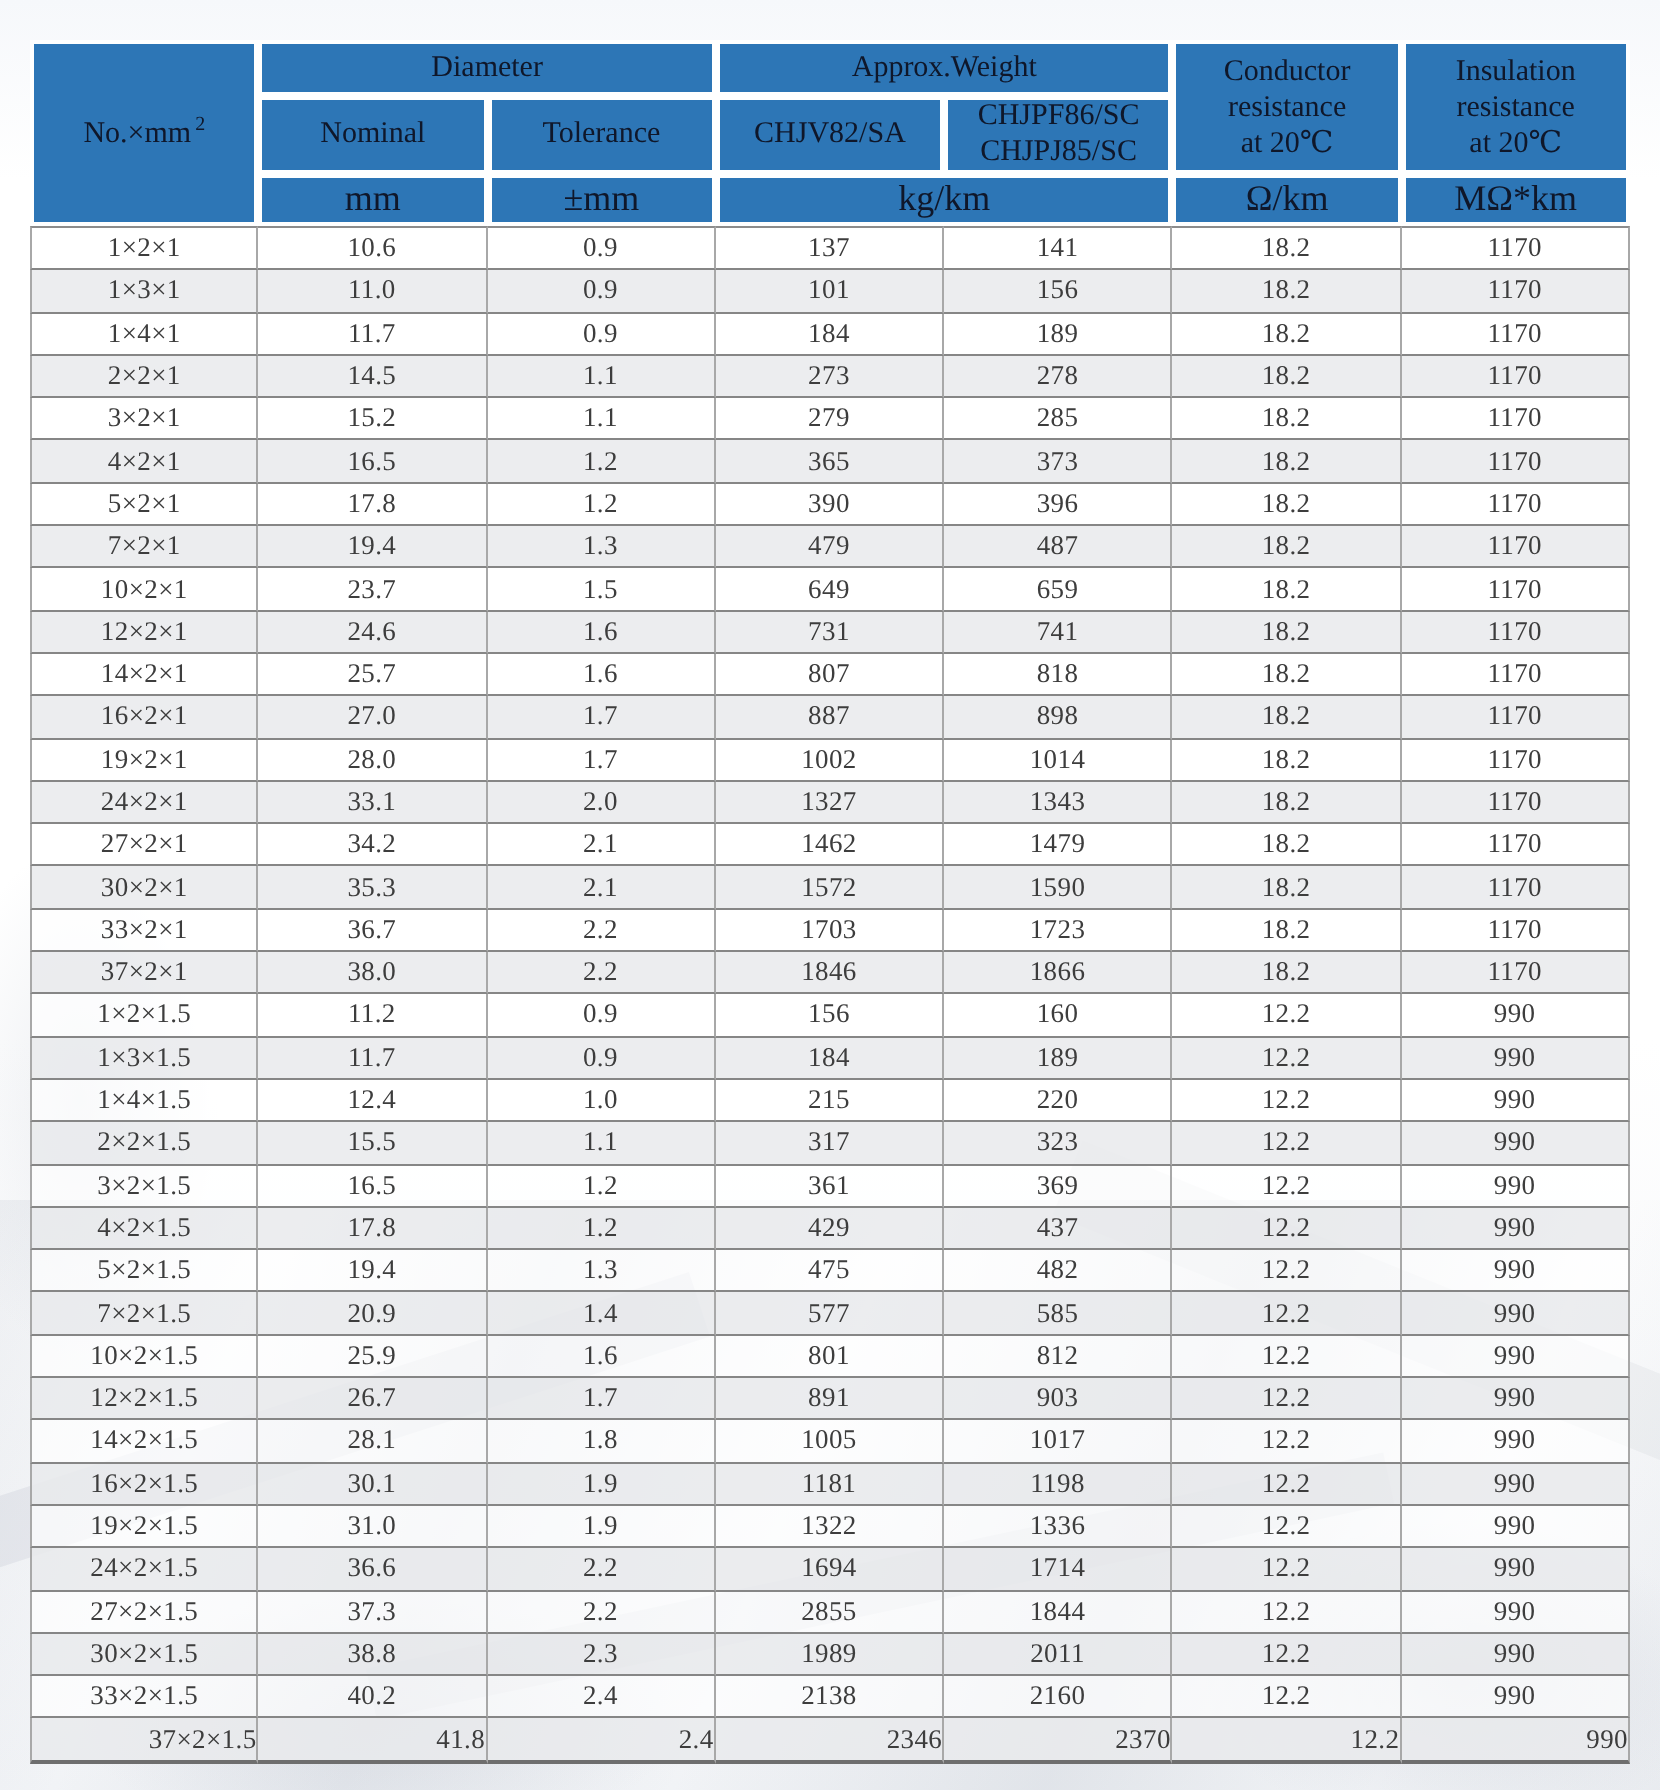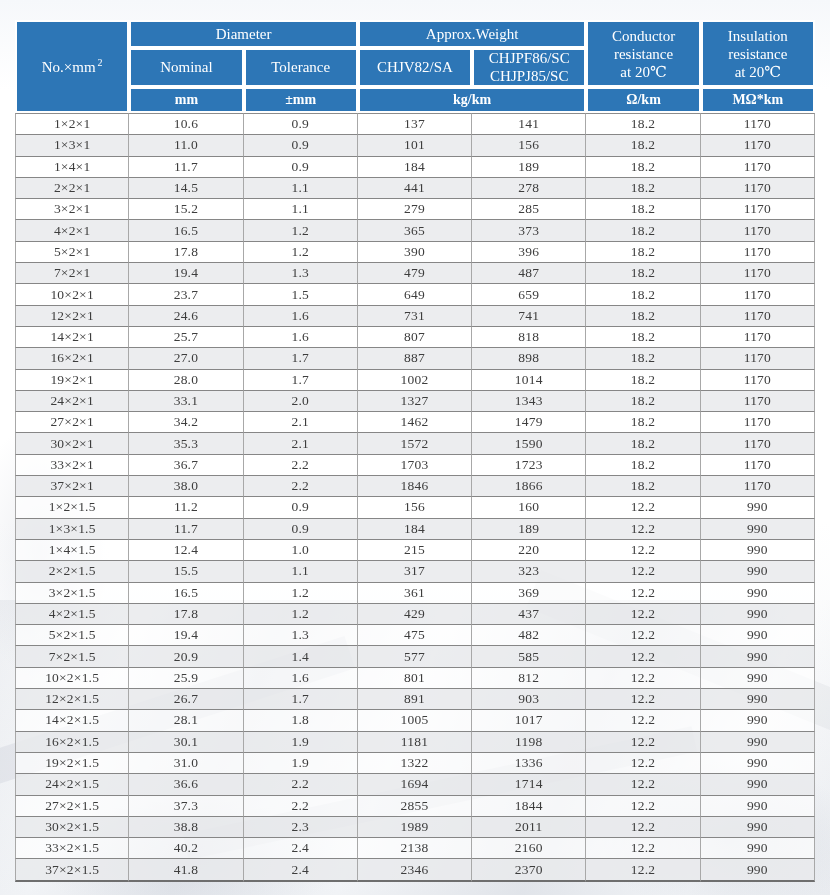--- a/index.html
+++ b/index.html
@@ -54,51 +54,51 @@
 
   table.spec {
     position: absolute; left: 15px; top: 20px; z-index: 1;
     width: 800px; table-layout: fixed;
     border-collapse: separate; border-spacing: 0;
   }
   col { width: 14.2857%; }
 
   thead th {
     background: #2d76b6;
-    color: #ffffff;
+    color: #0f172a;
     font-weight: normal;
     text-align: center;
     vertical-align: middle;
     border: 2px solid #ffffff;
     font-size: 15px;
     line-height: 1.2;
   }
   thead tr.group th { height: 24px; }
   thead tr.names th { height: 35px; line-height: 1.15; }
-  thead tr.units th { height: 22px; font-size: 14px; font-weight: bold; }
+  thead tr.units th { height: 22px; font-size: 18px; }
   th.pre { white-space: pre-line; }
   th sup { font-size: 10px; vertical-align: super; margin-left: 2px; }
 
   tbody td {
     height: 20.3px;
     text-align: center;
     vertical-align: middle;
     font-size: 13.5px;
     color: #3d3d3d;
     background: rgba(255,255,255,0.68);
     border-right: 1px solid #a8a8a8;
     border-bottom: 1px solid #868686;
     letter-spacing: 0.2px;
     overflow: hidden;
     white-space: nowrap;
   }
   tbody td:first-child { border-left: 1px solid #a8a8a8; }
   tbody tr:first-child td { border-top: 1px solid #8c8c8c; }
   tbody tr:nth-child(even) td { background: rgba(233,234,236,0.85); }
-  tbody tr:last-child td { border-bottom: 2px solid #6e6e6e; }
+  tbody tr:last-child td { border-bottom: 2px solid #6e6e6e; text-align: right; }
 </style>
 </head>
 <body>
 
 <div class="page">
 
   <div class="watermark">
     <div class="wm-band"></div>
     <div class="wm-diag1"></div>
     <div class="wm-diag2"></div>
@@ -170,21 +170,21 @@
           <td>0.9</td>
           <td>184</td>
           <td>189</td>
           <td>18.2</td>
           <td>1170</td>
         </tr>
         <tr>
           <td>2×2×1</td>
           <td>14.5</td>
           <td>1.1</td>
-          <td>441</td>
+          <td>273</td>
           <td>278</td>
           <td>18.2</td>
           <td>1170</td>
         </tr>
         <tr>
           <td>3×2×1</td>
           <td>15.2</td>
           <td>1.1</td>
           <td>279</td>
           <td>285</td>

